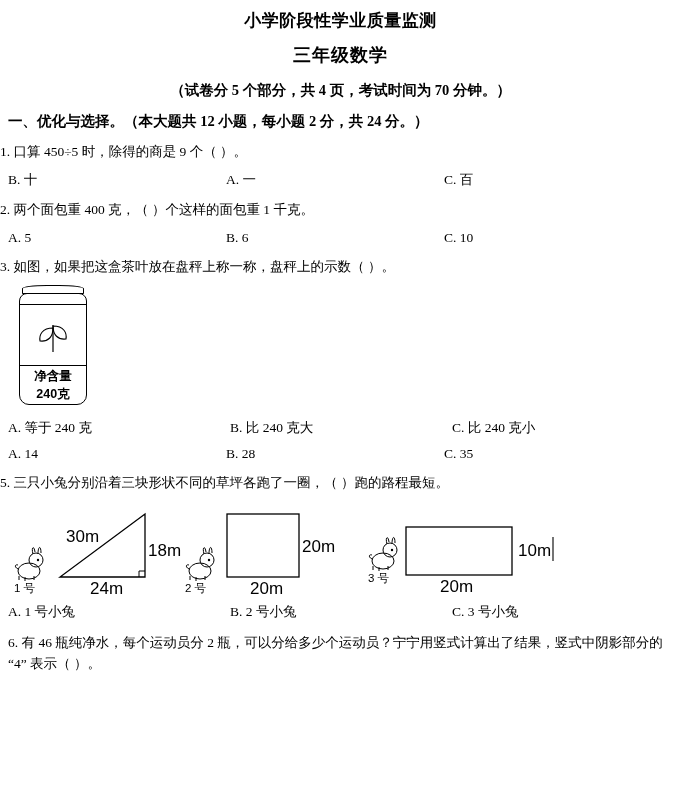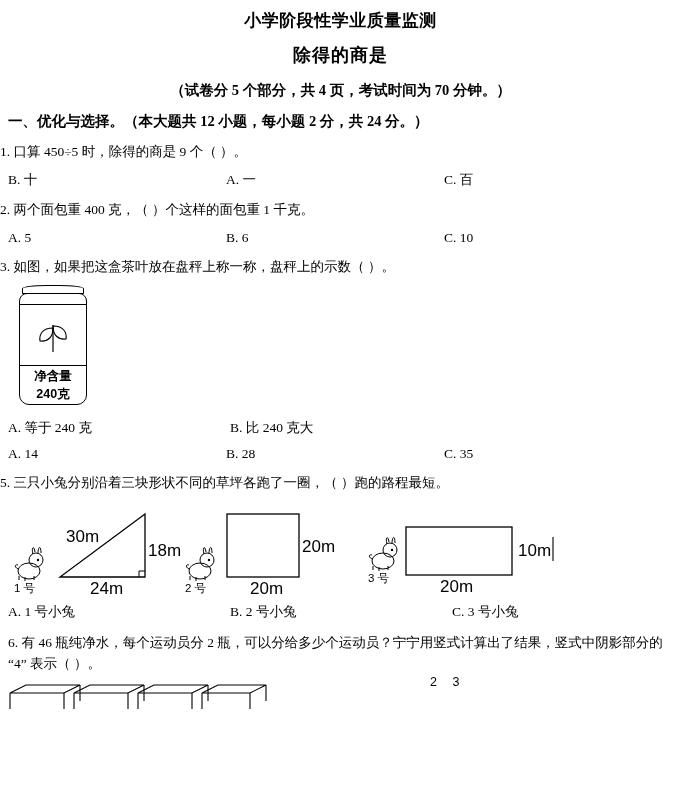--- a/index.html
+++ b/index.html
@@ -178,21 +178,21 @@
     letter-spacing: 6px;
   }
   svg { display: block; }
 </style>
 </head>
 <body>
 
 <div class="page">
 
   <div class="title-1">小学阶段性学业质量监测</div>
-  <div class="title-2">除得的商是</div>
+  <div class="title-2">三年级数学</div>
   <div class="title-3">（试卷分 5 个部分，共 4 页，考试时间为 70 分钟。）</div>
 
   <div class="section-head">一、优化与选择。（本大题共 12 小题，每小题 2 分，共 24 分。）</div>
 
   <div class="q">1. 口算 450÷5 时，除得的商是 9 个（    ）。</div>
   <div class="opts">
     <span class="opt">B. 十</span>
     <span class="opt">A. 一</span>
     <span class="opt">C. 百</span>
   </div>
@@ -219,20 +219,21 @@
       </div>
       <div class="can-label">
         <div>净含量</div>
         <div>240克</div>
       </div>
     </div>
   </div>
   <div class="opts opts-wide" style="margin-top:12px;">
     <span class="opt">A. 等于 240 克</span>
     <span class="opt">B. 比 240 克大</span>
+    <span class="opt">C. 比 240 克小</span>
   </div>
 
   <div class="opts">
     <span class="opt">A. 14</span>
     <span class="opt">B. 28</span>
     <span class="opt">C. 35</span>
   </div>
 
   <div class="q">5. 三只小兔分别沿着三块形状不同的草坪各跑了一圈，（    ）跑的路程最短。</div>
 
@@ -303,31 +304,14 @@
   </div>
 
   <div class="opts opts-wide" style="margin-top:4px;">
     <span class="opt">A. 1 号小兔</span>
     <span class="opt">B. 2 号小兔</span>
     <span class="opt">C. 3 号小兔</span>
   </div>
 
   <div class="q6">6. 有 46 瓶纯净水，每个运动员分 2 瓶，可以分给多少个运动员？宁宁用竖式计算出了结果，竖式中阴影部分的 “4” 表示（    ）。</div>
 
-  <div class="bottom-area">
-    <div class="boxes">
-      <svg width="260" height="30" viewBox="0 0 260 30">
-        <g fill="none" stroke="#000" stroke-width="1.1">
-          <path d="M2 14 L18 6 L72 6 L56 14 Z"></path>
-          <path d="M2 14 L2 30 M56 14 L56 30 M72 6 L72 22"></path>
-          <path d="M66 14 L82 6 L136 6 L120 14 Z"></path>
-          <path d="M66 14 L66 30 M120 14 L120 30 M136 6 L136 22"></path>
-          <path d="M130 14 L146 6 L200 6 L184 14 Z"></path>
-          <path d="M130 14 L130 30 M184 14 L184 30 M200 6 L200 22"></path>
-          <path d="M194 14 L210 6 L258 6 L242 14 Z"></path>
-          <path d="M194 14 L194 30 M242 14 L242 30 M258 6 L258 22"></path>
-        </g>
-      </svg>
-    </div>
-    <div class="calc">2 3</div>
-  </div>
 
 </div>
 
 </body></html>

